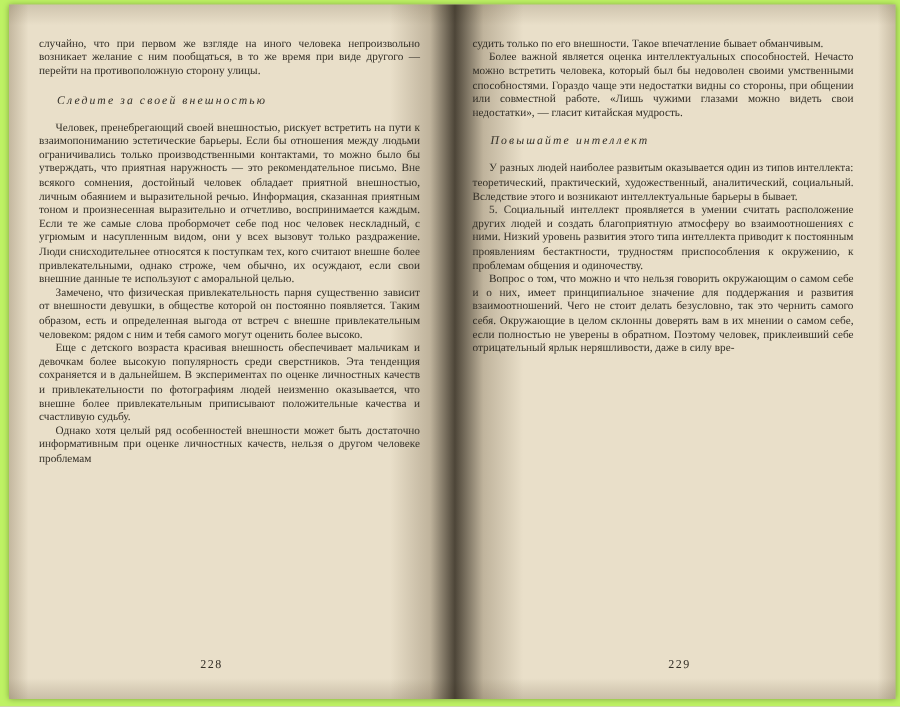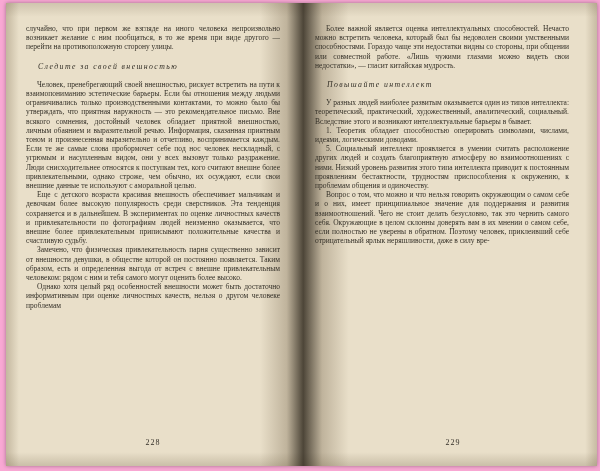--- a/index.html
+++ b/index.html
@@ -6,21 +6,21 @@
     margin: 0;
     padding: 0;
     background: #c9c7c1;
     font-family: "Liberation Serif", "DejaVu Serif", serif;
   }
   .scan {
     position: relative;
     width: 600px;
     height: 471px;
     overflow: hidden;
-    background: #f9a8d4;
+    background: #bef264;
   }
   .paper {
     position: absolute;
     left: 6px;
     top: 3px;
     right: 3px;
     bottom: 5px;
     background:
       linear-gradient(to right,
         rgba(110, 92, 62, 0.30) 0%,
@@ -69,41 +69,41 @@
   }
   .pagenum {
     position: absolute;
     top: 438px;
     width: 254px;
     text-align: center;
     font-size: 8px;
     letter-spacing: 1px;
     color: #332f27;
   }
-  .pagenum.left  { left: 26px; }
+  .pagenum.left  { left: 14px; }
   .pagenum.right { left: 326px; }
 </style>
 </head>
 <body>
 
 <div class="scan">
   <div class="paper"></div>
 
   <div class="text-col col-left">
     <p class="cont">случайно, что при первом же взгляде на иного человека непроизвольно возникает желание с ним пообщаться, в то же время при виде другого — перейти на противоположную сторону улицы.</p>
     <h3 class="section-heading">Следите за своей внешностью</h3>
     <p>Человек, пренебрегающий своей внешностью, рискует встретить на пути к взаимопониманию эстетические барьеры. Если бы отношения между людьми ограничивались только производственными контактами, то можно было бы утверждать, что приятная наружность — это рекомендательное письмо. Вне всякого сомнения, достойный человек обладает приятной внешностью, личным обаянием и выразительной речью. Информация, сказанная приятным тоном и произнесенная выразительно и отчетливо, воспринимается каждым. Если те же самые слова пробормочет себе под нос человек нескладный, с угрюмым и насупленным видом, они у всех вызовут только раздражение. Люди снисходительнее относятся к поступкам тех, кого считают внешне более привлекательными, однако строже, чем обычно, их осуждают, если свои внешние данные те используют с аморальной целью.</p>
+    <p>Замечено, что физическая привлекательность парня существенно зависит от внешности девушки, в обществе которой он постоянно появляется. Таким образом, есть и определенная выгода от встреч с внешне привлекательным человеком: рядом с ним и тебя самого могут оценить более высоко.</p>
     <p>Еще с детского возраста красивая внешность обеспечивает мальчикам и девочкам более высокую популярность среди сверстников. Эта тенденция сохраняется и в дальнейшем. В экспериментах по оценке личностных качеств и привлекательности по фотографиям людей неизменно оказывается, что внешне более привлекательным приписывают положительные качества и счастливую судьбу.</p>
-    <p>Замечено, что физическая привлекательность парня существенно зависит от внешности девушки, в обществе которой он постоянно появляется. Таким образом, есть и определенная выгода от встреч с внешне привлекательным человеком: рядом с ним и тебя самого могут оценить более высоко.</p>
     <p>Однако хотя целый ряд особенностей внешности может быть достаточно информативным при оценке личностных качеств, нельзя о другом человеке проблемам</p>
   </div>
   <div class="pagenum left">228</div>
 
   <div class="text-col col-right">
+    <p class="cont">судить только по его внешности. Такое впечатление бывает обманчивым.</p>
     <p>Более важной является оценка интеллектуальных способностей. Нечасто можно встретить человека, который был бы недоволен своими умственными способностями. Гораздо чаще эти недостатки видны со стороны, при общении или совместной работе. «Лишь чужими глазами можно видеть свои недостатки», — гласит китайская мудрость.</p>
     <h3 class="section-heading">Повышайте интеллект</h3>
     <p>У разных людей наиболее развитым оказывается один из типов интеллекта: теоретический, практический, художественный, аналитический, социальный. Вследствие этого и возникают интеллектуальные барьеры в бывает.</p>
-    <p>1. Теоретик обладает способностью оперировать символами, числами, идеями, логическими доводами.</p>
     <p>5. Социальный интеллект проявляется в умении считать расположение других людей и создать благоприятную атмосферу во взаимоотношениях с ними. Низкий уровень развития этого типа интеллекта приводит к постоянным проявлениям бестактности, трудностям приспособления к окружению, к проблемам общения и одиночеству.</p>
     <p>Вопрос о том, что можно и что нельзя говорить окружающим о самом себе и о них, имеет принципиальное значение для поддержания и развития взаимоотношений. Чего не стоит делать безусловно, так это чернить самого себя. Окружающие в целом склонны доверять вам в их мнении о самом себе, если полностью не уверены в обратном. Поэтому человек, приклеивший себе отрицательный ярлык неряшливости, даже в силу вре-</p>
   </div>
   <div class="pagenum right">229</div>
 </div>
 
 </body></html>

